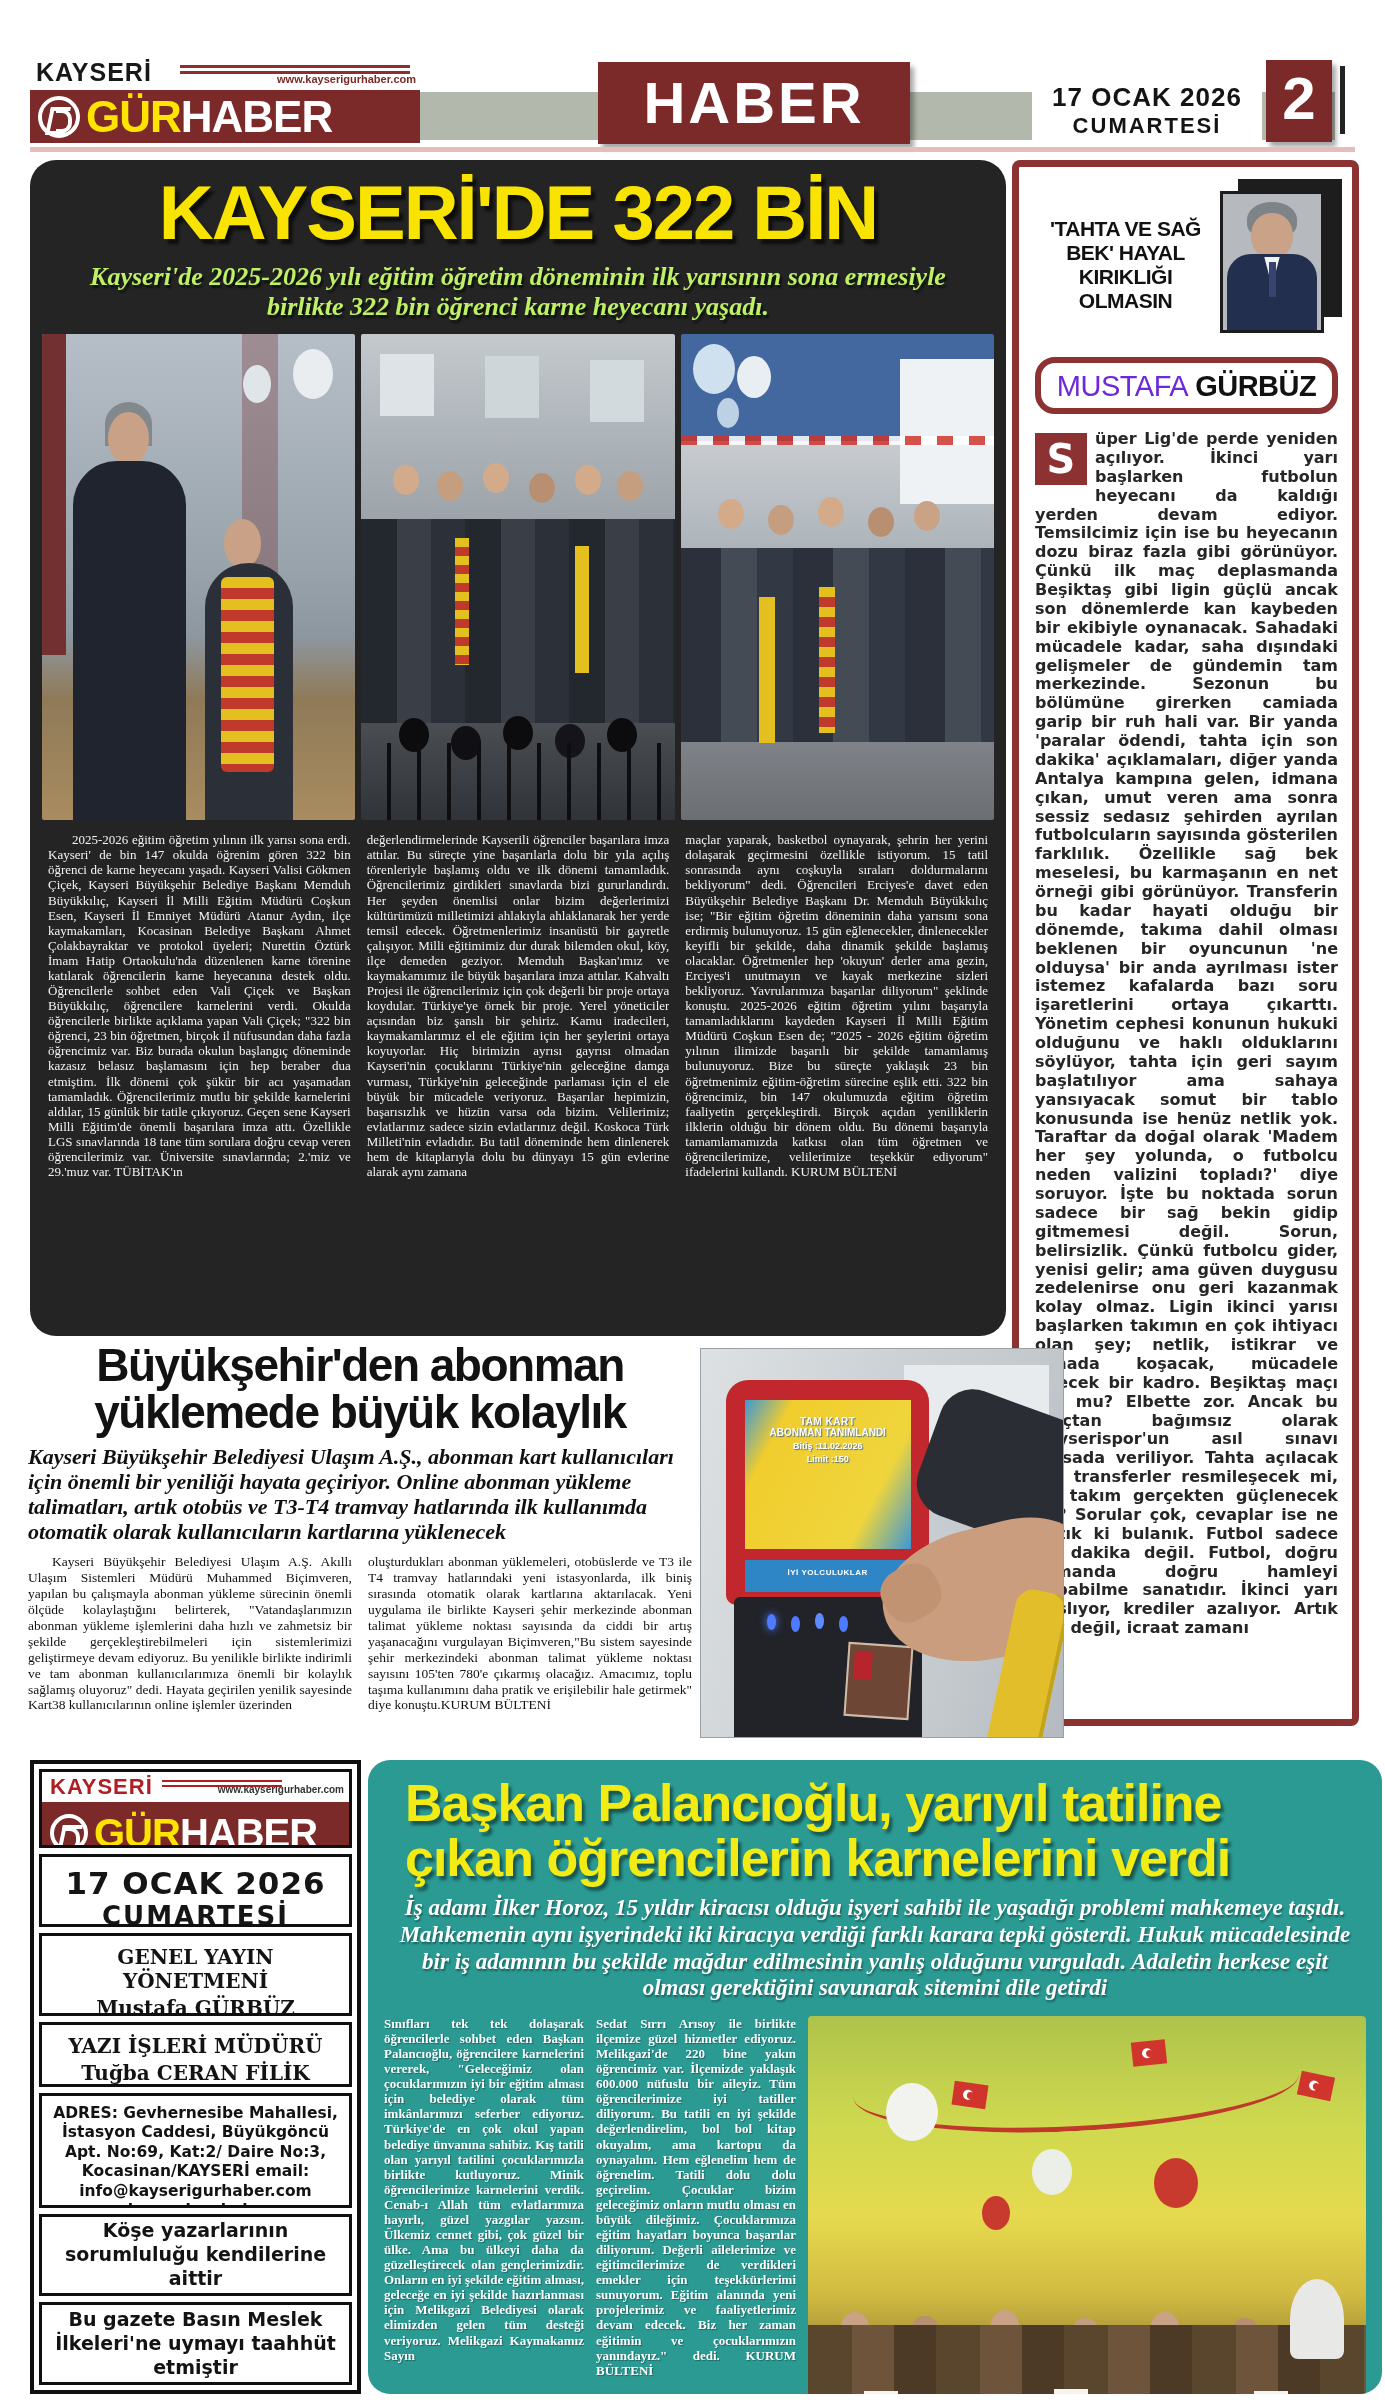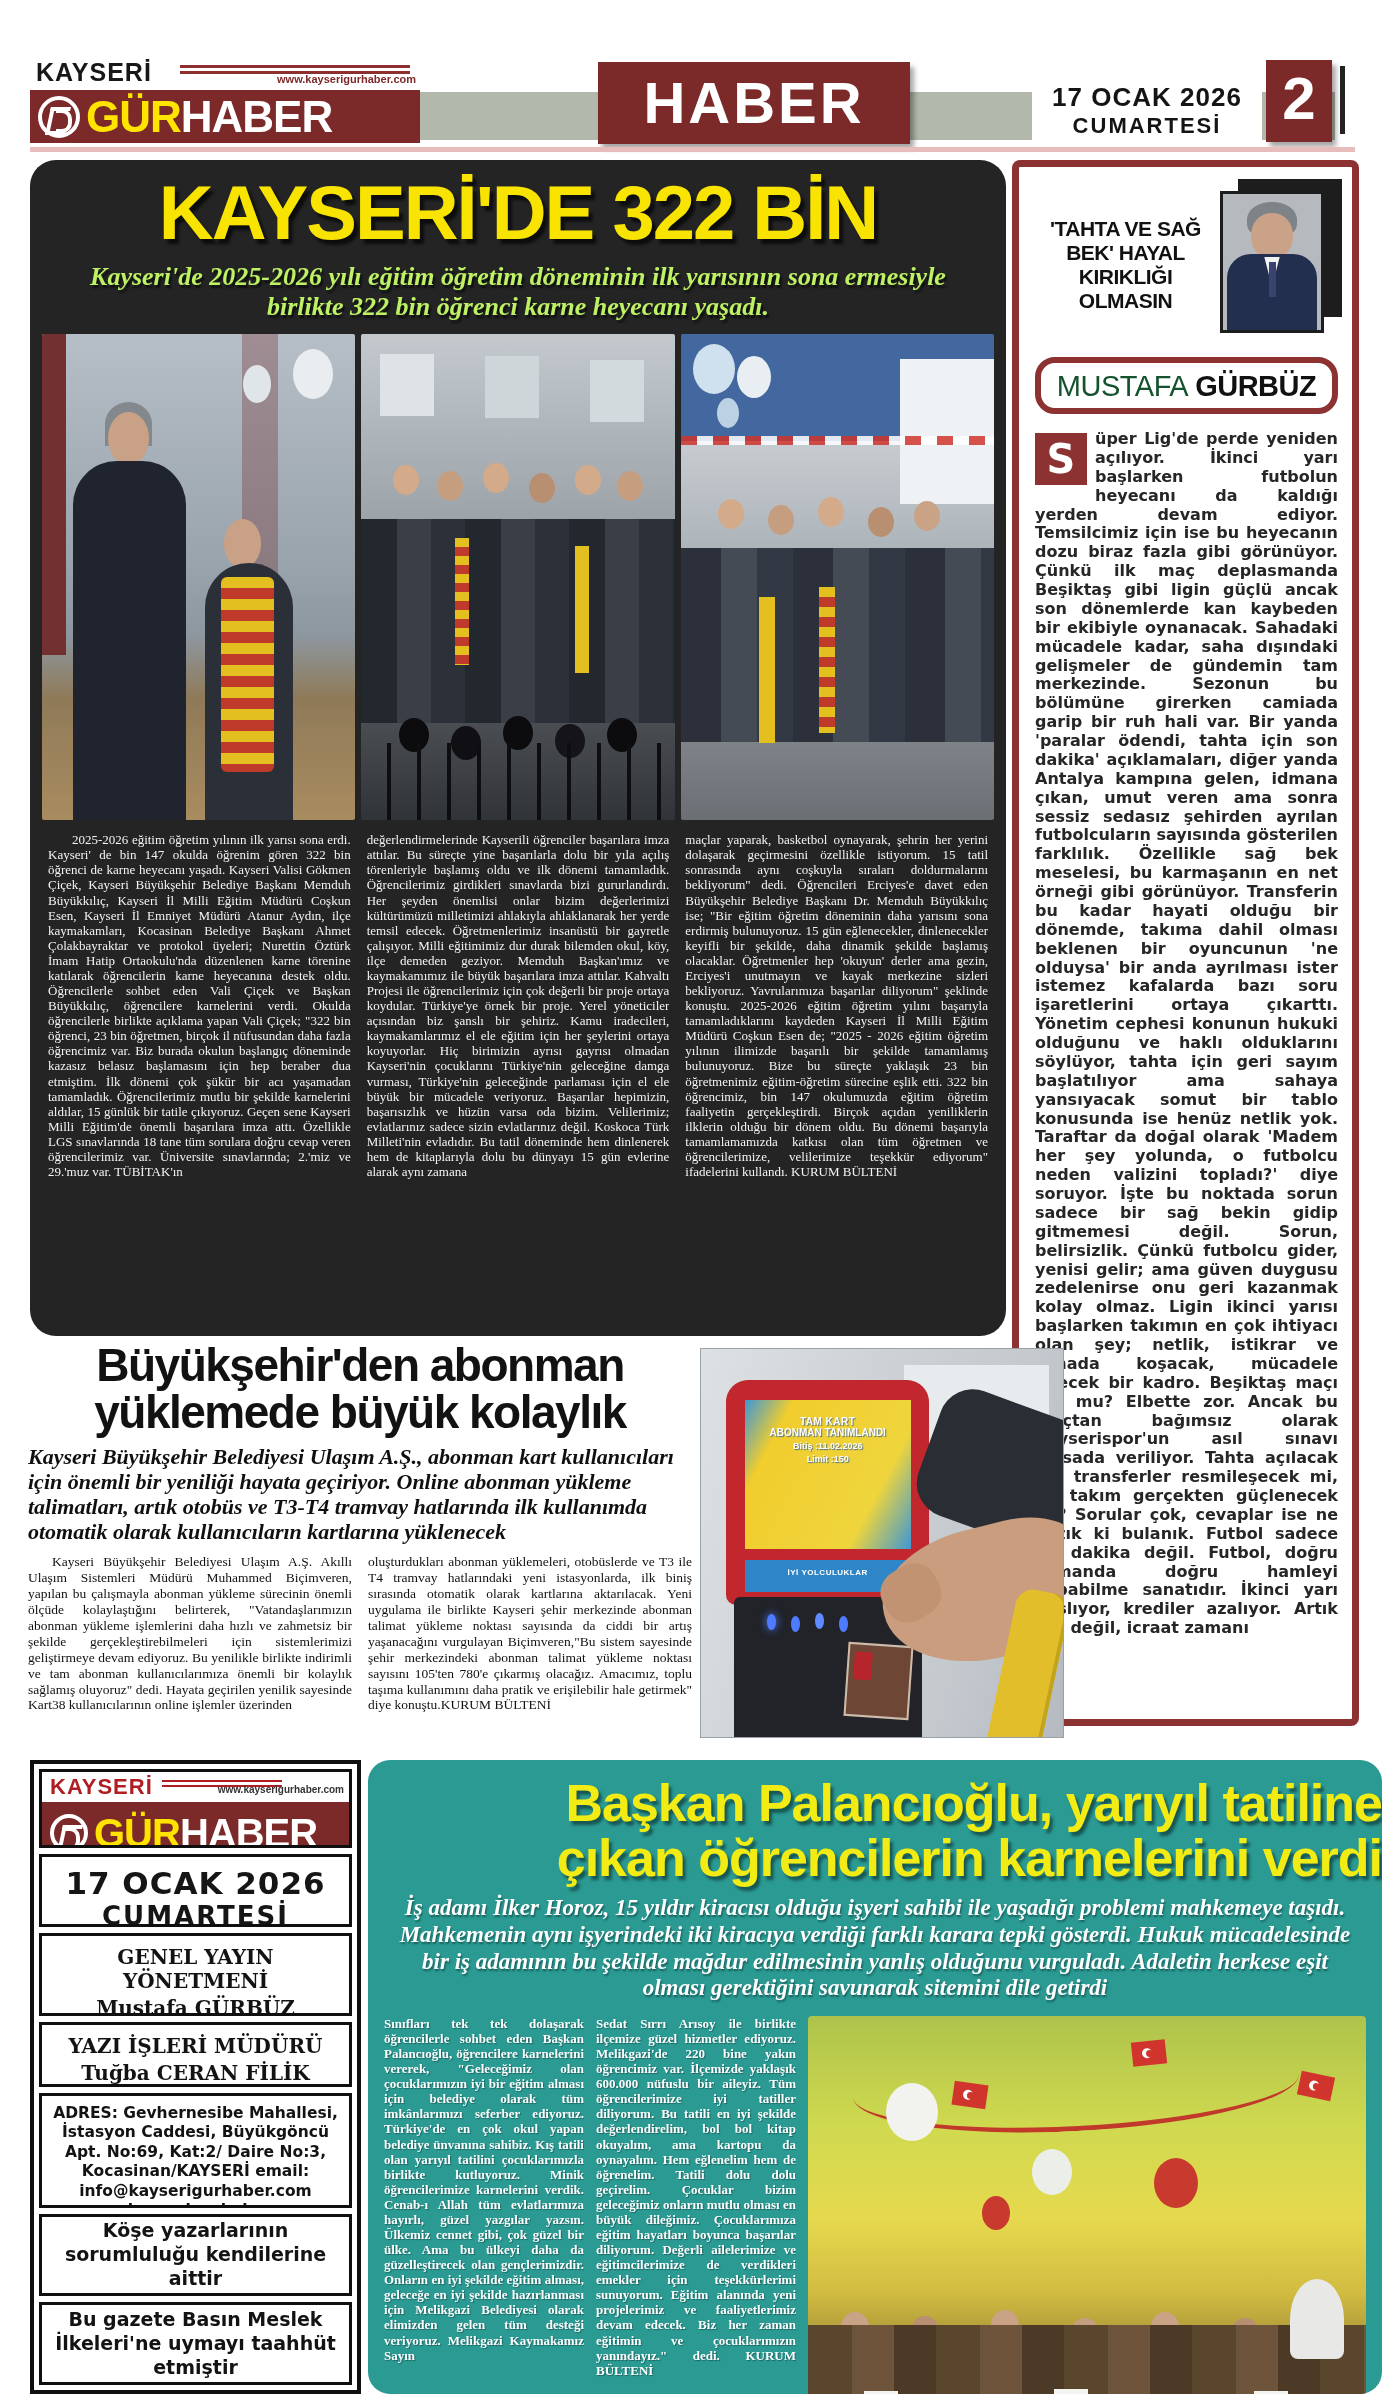--- a/index.html
+++ b/index.html
@@ -73,21 +73,21 @@
   .kose-title { width:192px; font-weight:bold; font-size:21px; line-height:1.15; letter-spacing:-.5px; text-align:center; color:#111; padding-top:30px; }
   .kp-wrap { position:relative; width:118px; height:158px; margin-left:4px; flex:0 0 auto; }
   .kp-back { position:absolute; right:-4px; top:-8px; width:104px; height:138px; background:#1d1d1d; }
   .kp { position:absolute; left:0; top:4px; width:104px; height:142px; border:3px solid #1d1d1d; background:#b6babf; overflow:hidden; }
   .kp-hair { position:absolute; left:24%; top:6%; width:52%; height:26%; border-radius:50% 50% 40% 40%; background:#7e8387; }
   .kp-face { position:absolute; left:29%; top:14%; width:42%; height:34%; border-radius:48%; background:#c9a288; }
   .kp-suit { position:absolute; left:4%; top:44%; width:92%; height:60%; border-radius:24px 24px 0 0; background:#232f4e; }
   .kp-shirt { position:absolute; left:42%; top:46%; width:16%; height:22%; background:#f1f2f4; clip-path:polygon(0 0,100% 0,50% 100%); }
   .kp-tie { position:absolute; left:47%; top:50%; width:7%; height:26%; background:#3a4370; }
   .author-box { margin-top:12px; border:6px solid #8d3232; border-radius:20px; text-align:center; padding:7px 0 5px 0; font-size:29px; letter-spacing:-.5px; white-space:nowrap; }
-  .author-box .af { font-weight:normal; color:#14532d; }
+  .author-box .af { font-weight:normal; color:#6d28d9; }
   .author-box .al { font-weight:bold; color:#111; margin-left:7px; }
   .kose-body { margin-top:16px; font-family:"DejaVu Sans", sans-serif; font-weight:bold; font-size:16px; line-height:1.18; color:#262626; text-align:justify; overflow:hidden; height:1220px; }
   .dropcap { float:left; width:52px; height:52px; background:#8d3232; color:#fff; font-size:40px; font-weight:bold; text-align:center; line-height:52px; margin:3px 8px 2px 0; }
 
   
   #abonman { left:28px; top:1342px; width:664px; height:412px; overflow:hidden; }
   .ab-title { text-align:center; font-weight:bold; font-size:46px; line-height:1.02; letter-spacing:-1.5px; color:#121212; }
   .ab-sub { margin-top:8px; font-family:"Liberation Serif", serif; font-weight:bold; font-style:italic; font-size:22px; line-height:1.14; text-align:left; color:#101010; }
   .ab-cols { display:flex; gap:16px; margin-top:10px; height:210px; overflow:hidden; }
   .ab-col { flex:1; font-family:"Liberation Serif", serif; font-size:13.5px; line-height:1.18; text-align:justify; color:#111; overflow:hidden; }
@@ -125,21 +125,21 @@
   .imp-date .d2 { font-family:"DejaVu Sans", sans-serif; font-weight:bold; font-size:26px; letter-spacing:2px; color:#151515; }
   .imp-role { padding:9px 4px; font-family:"DejaVu Serif", serif; font-weight:bold; color:#131313; }
   .imp-role .h { font-size:20px; }
   .imp-role .v { font-size:20px; margin-top:3px; }
   .imp-addr { padding:8px 10px; font-family:"DejaVu Sans", sans-serif; font-weight:bold; font-size:15.5px; line-height:1.25; color:#131313; }
   .imp-note { padding:10px 8px; font-family:"DejaVu Sans", sans-serif; font-weight:bold; font-size:19px; line-height:1.25; color:#131313; display:flex; align-items:center; justify-content:center; }
   .grow { flex:1 1 auto; }
 
   
   #palan { left:368px; top:1760px; width:1014px; height:634px; background:#2a9a93; border-radius:22px; overflow:hidden; padding-top:16px; }
-  .pl-title { text-align:right; color:#f2ec14; font-weight:bold; font-size:52px; line-height:1.05; letter-spacing:-1px; text-shadow:3px 4px 3px rgba(0,0,0,.45);padding-left:37px; }
+  .pl-title { text-align:left; color:#f2ec14; font-weight:bold; font-size:52px; line-height:1.05; letter-spacing:-1px; text-shadow:3px 4px 3px rgba(0,0,0,.45);padding-left:37px; }
   .pl-sub { margin:10px 22px 0 22px; text-align:center; color:#fff; font-family:"Liberation Serif", serif; font-weight:bold; font-style:italic; font-size:23px; line-height:1.16; text-shadow:1px 2px 2px rgba(0,0,0,.4); }
   .pl-content { display:flex; gap:12px; margin-top:14px; padding:0 16px; height:418px; }
   .pl-col { width:200px; flex:0 0 auto; color:#fff; font-family:"Liberation Serif", serif; font-weight:bold; font-size:13px; line-height:1.16; text-align:justify; text-shadow:1px 1px 1px rgba(0,0,0,.35); overflow:hidden; }
   .pl-photo { flex:1; position:relative; overflow:hidden; border-radius:4px; background:linear-gradient(180deg,#aec34b 0%,#cfd94f 26%,#e6d94e 48%,#d2bc41 66%,#9b8836 82%,#6e6128 100%); }
   .cl-garland { position:absolute; left:8%; top:6%; width:80%; height:90px; border:none; border-bottom:5px solid #c0392b; border-radius:50%; transform:rotate(-3deg); }
   .cl-flag { position:absolute; width:34px; height:24px; background:#d0342c; }
   .cl-flag:before { content:""; position:absolute; left:10px; top:7px; width:10px; height:10px; border-radius:50%; background:#fff; }
   .cl-flag:after { content:""; position:absolute; left:14px; top:9px; width:7px; height:7px; border-radius:50%; background:#d0342c; }
   .cl-f1 { left:26%; top:16%; transform:rotate(8deg); }
   .cl-f2 { left:58%; top:6%; transform:rotate(-6deg); }

